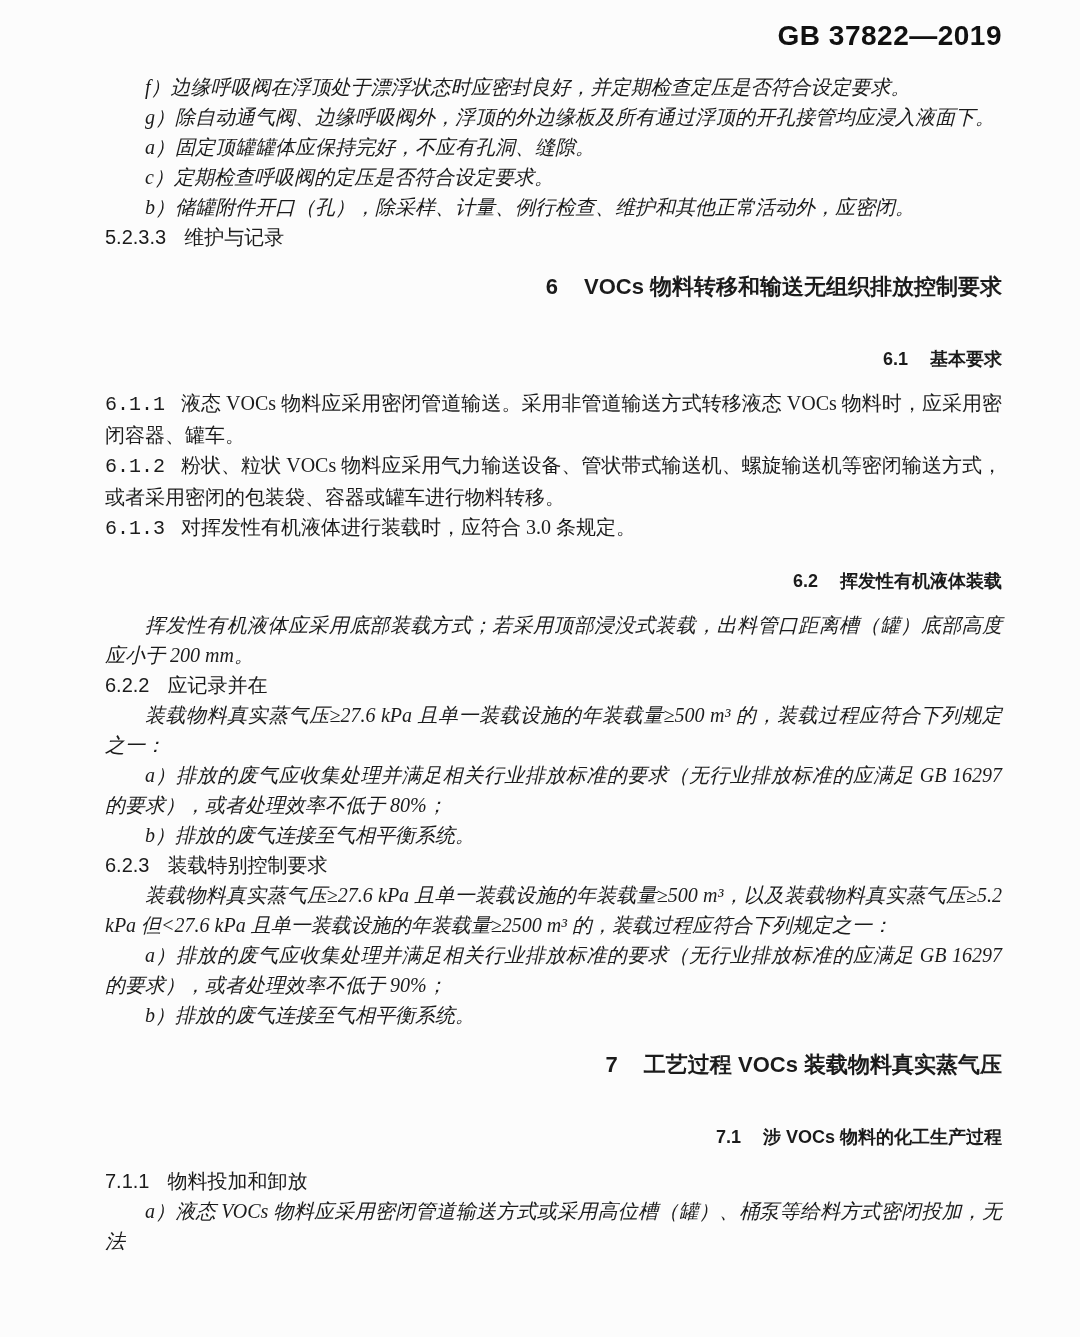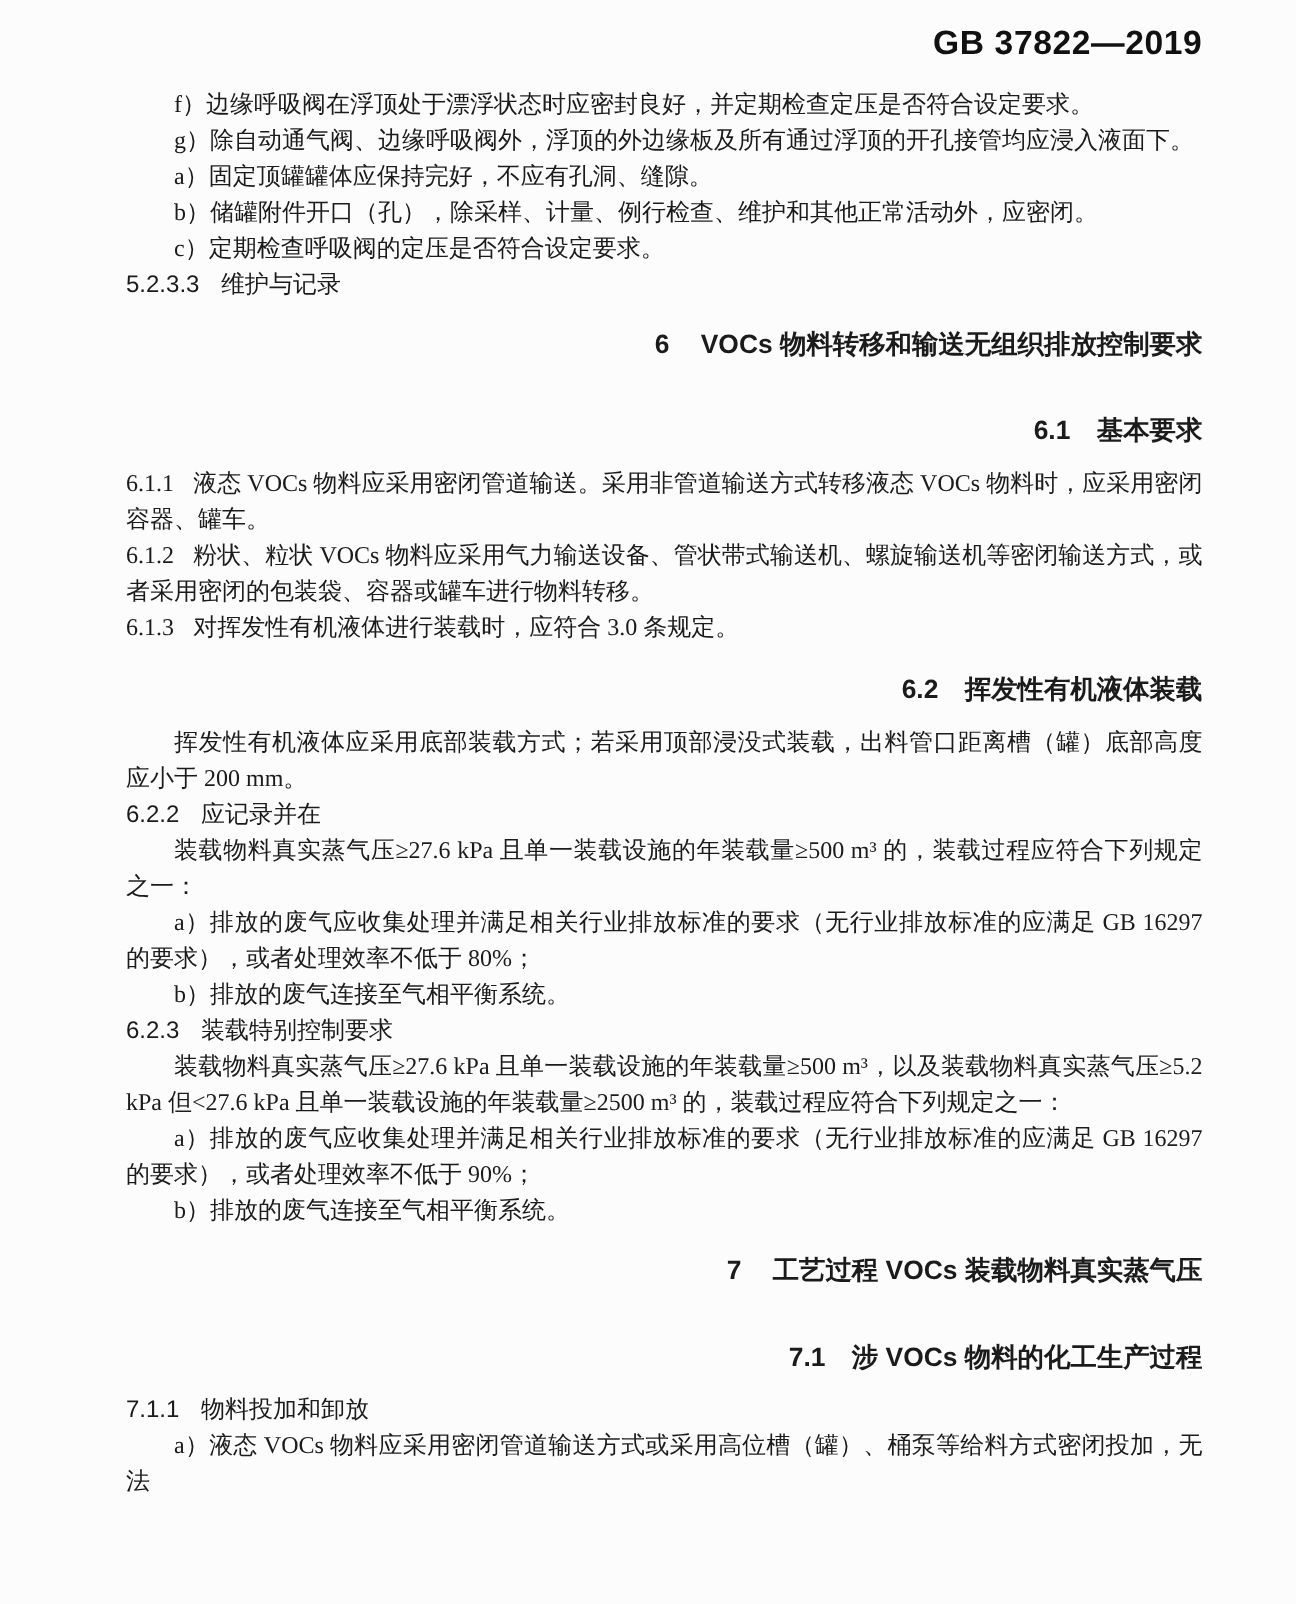--- a/index.html
+++ b/index.html
@@ -31,54 +31,54 @@
     top: 72px;
     left: 105px;
     width: 897px;
     font-family: "Liberation Serif", serif;
     font-size: 20px;
     line-height: 30px;
     text-align: justify;
     text-justify: inter-ideograph;
   }
   .doc p { margin: 0; }
-  .doc p.para, .doc p.item { text-indent: 2em; }
+  .doc p.para, .doc p.item { text-indent: 2em; font-style: italic; }
 
   .h1, .h2 {
     font-family: "Liberation Sans", sans-serif;
     font-weight: bold;
     text-align: right;
   }
   .h1 { font-size: 22px; line-height: 30px; margin: 20px 0 42px 0; }
   .h1 .hnum { margin-right: 26px; }
-  .h2 { font-size: 22px; line-height: 30px; margin: 22px 0 14px 0; }
+  .h2 { font-size: 18px; line-height: 30px; margin: 22px 0 14px 0; }
   .h2 .hnum { margin-right: 22px; }
 
   .h3 { margin: 0; text-align: left; }
   .h3 .hnum {
     font-family: "Liberation Sans", sans-serif;
     margin-right: 18px;
   }
 
   .clause .cnum {
-    font-family: Liberation Serif, serif;
+    font-family: Liberation Mono, monospace;
     margin-right: 16px;
   }
 </style>
 </head>
 <body>
 
 <div class="page">
   <div class="page-header">GB 37822—2019</div>
   <div class="doc">
       <p class="item">f）边缘呼吸阀在浮顶处于漂浮状态时应密封良好，并定期检查定压是否符合设定要求。</p>
       <p class="item">g）除自动通气阀、边缘呼吸阀外，浮顶的外边缘板及所有通过浮顶的开孔接管均应浸入液面下。</p>
       <p class="item">a）固定顶罐罐体应保持完好，不应有孔洞、缝隙。</p>
+      <p class="item">c）定期检查呼吸阀的定压是否符合设定要求。</p>
       <p class="item">b）储罐附件开口（孔），除采样、计量、例行检查、维护和其他正常活动外，应密闭。</p>
-      <p class="item">c）定期检查呼吸阀的定压是否符合设定要求。</p>
       <div class="h3"><span class="hnum">5.2.3.3</span><span class="htitle">维护与记录</span></div>
       <div class="h1"><span class="hnum">6</span><span class="htitle">VOCs 物料转移和输送无组织排放控制要求</span></div>
       <div class="h2"><span class="hnum">6.1</span><span class="htitle">基本要求</span></div>
       <p class="clause"><span class="cnum">6.1.1</span><span class="ctext">液态 VOCs 物料应采用密闭管道输送。采用非管道输送方式转移液态 VOCs 物料时，应采用密闭容器、罐车。</span></p>
       <p class="clause"><span class="cnum">6.1.2</span><span class="ctext">粉状、粒状 VOCs 物料应采用气力输送设备、管状带式输送机、螺旋输送机等密闭输送方式，或者采用密闭的包装袋、容器或罐车进行物料转移。</span></p>
       <p class="clause"><span class="cnum">6.1.3</span><span class="ctext">对挥发性有机液体进行装载时，应符合 3.0 条规定。</span></p>
       <div class="h2"><span class="hnum">6.2</span><span class="htitle">挥发性有机液体装载</span></div>
       <p class="para">挥发性有机液体应采用底部装载方式；若采用顶部浸没式装载，出料管口距离槽（罐）底部高度应小于 200 mm。</p>
       <div class="h3"><span class="hnum">6.2.2</span><span class="htitle">应记录并在</span></div>
       <p class="para">装载物料真实蒸气压≥27.6 kPa 且单一装载设施的年装载量≥500 m³ 的，装载过程应符合下列规定之一：</p>

